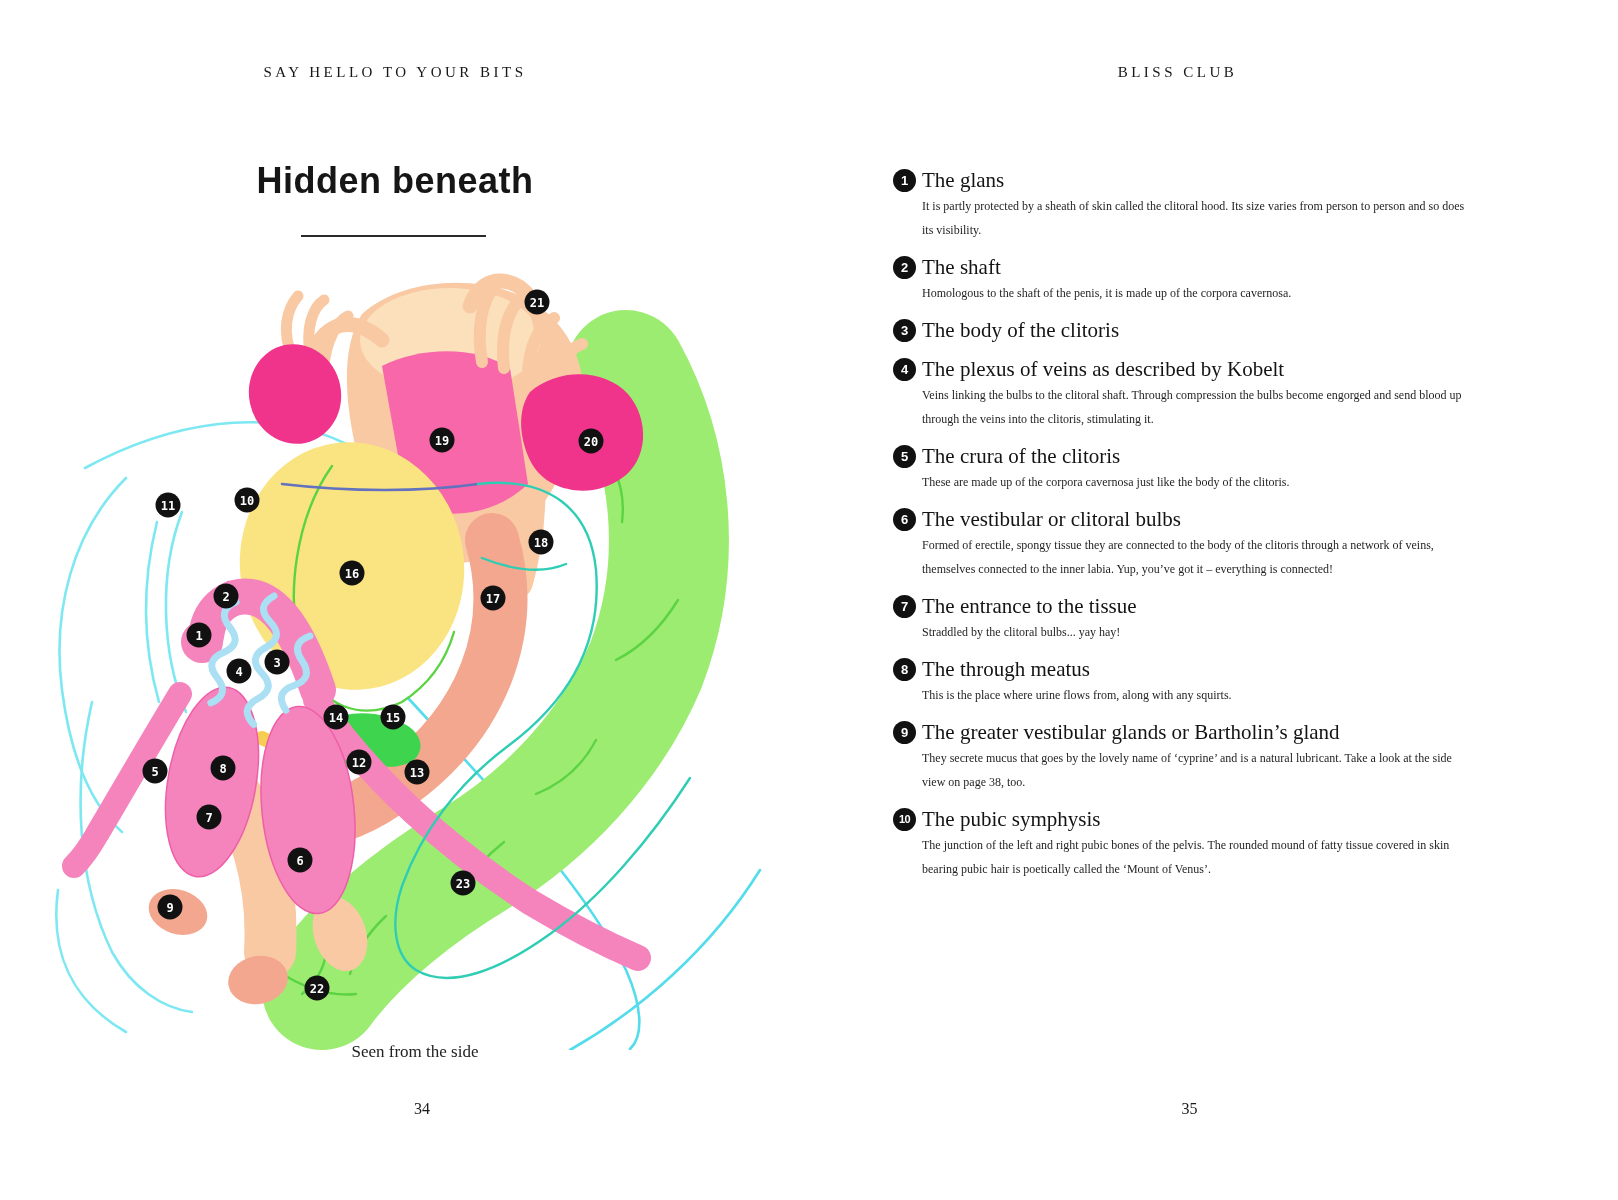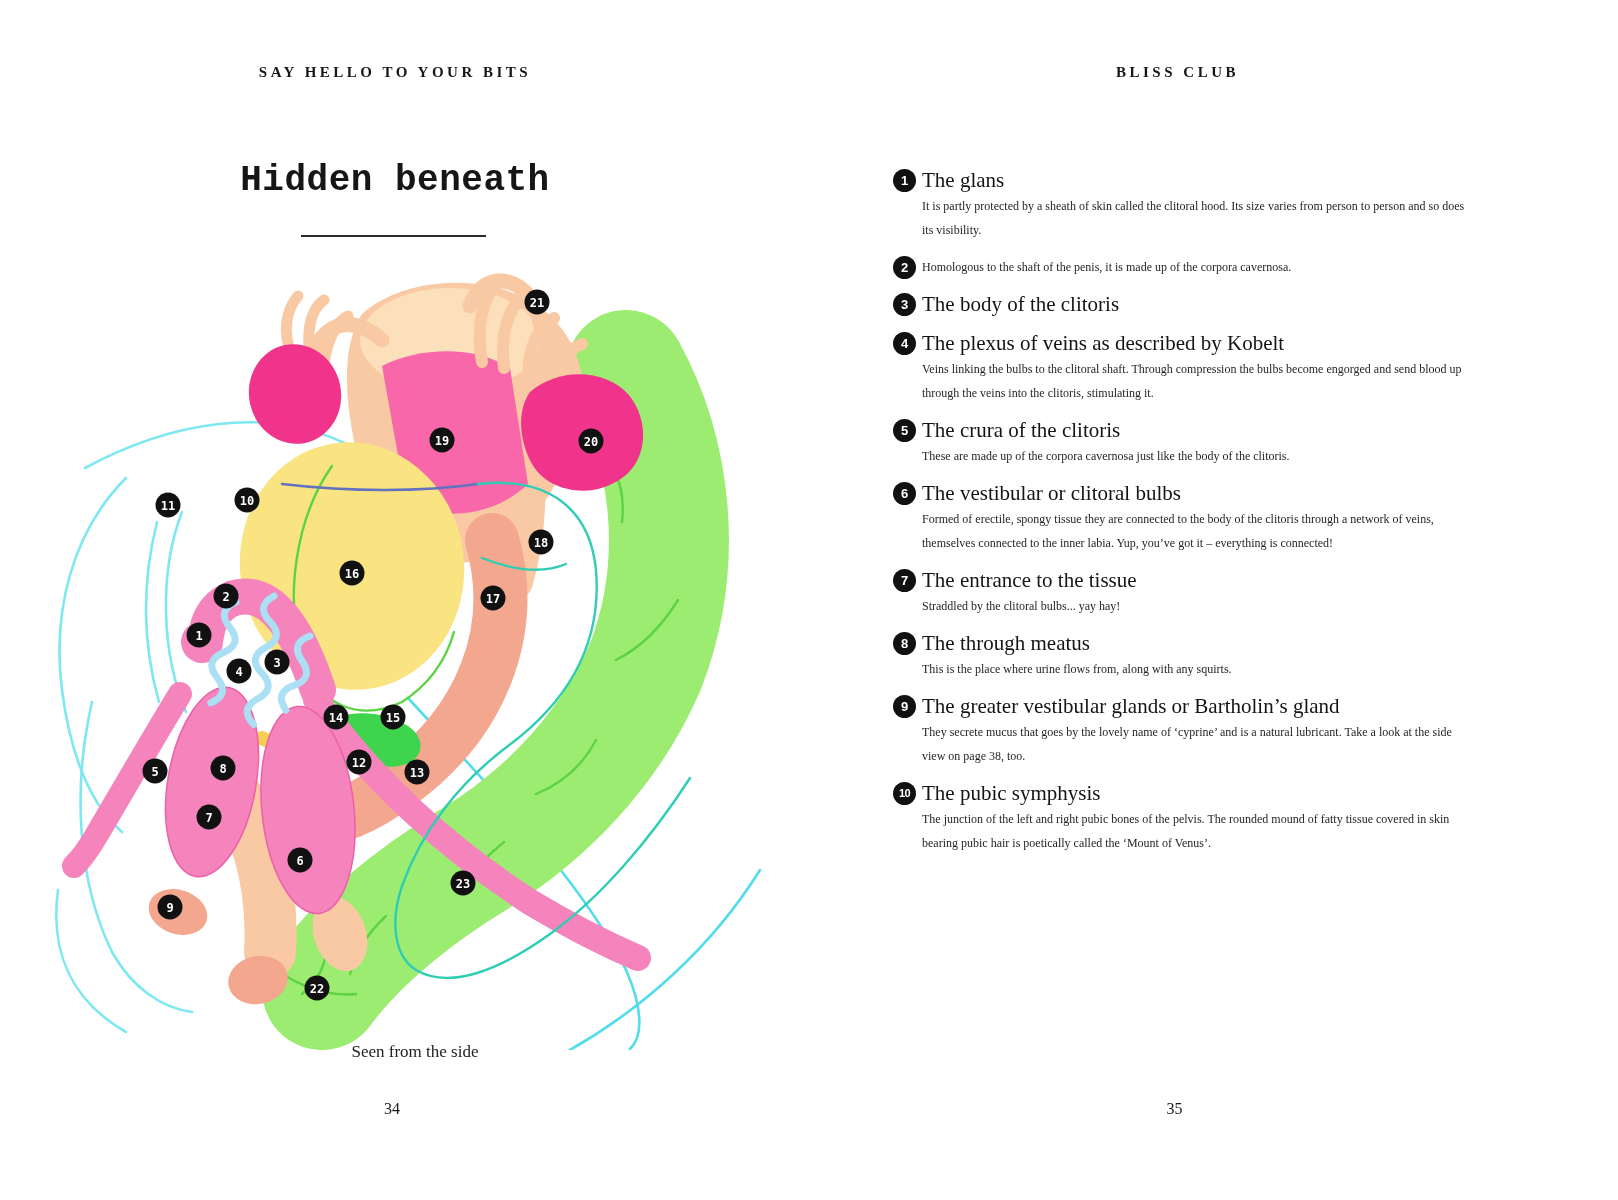--- a/index.html
+++ b/index.html
@@ -6,41 +6,41 @@
   body{
     width:1618px;height:1200px;position:relative;background:#ffffff;
     font-family:"Liberation Serif",serif;color:#1b1b1b;overflow:hidden;
   }
   .page{position:absolute;top:0;height:1200px;}
   .page-left{left:0;width:809px;}
   .page-right{left:809px;width:809px;}
 
   .running-head{
     position:absolute;top:64px;left:0;width:790px;text-align:center;
-    font-size:15px;letter-spacing:3.5px;font-weight:700;color:#171717;
+    font-size:15px;letter-spacing:3.5px;font-weight:400;color:#171717;
   }
   .page-right .running-head{left:0;right:72px;width:auto;}
 
   .title{
     position:absolute;top:160px;left:0;width:790px;margin:0;text-align:center;
-    font-family:Liberation Mono, monospace;font-weight:700;font-size:36px;
+    font-family:Liberation Sans, sans-serif;font-weight:700;font-size:36px;
     letter-spacing:0.5px;color:#161616;
   }
   .title-rule{
     position:absolute;top:235px;left:301px;width:185px;height:2px;background:#2a2a2a;
   }
 
   .anatomy-figure{position:absolute;left:30px;top:270px;width:740px;height:780px;margin:0;}
   .caption{
     position:absolute;top:1042px;left:20px;width:790px;text-align:center;
     font-size:17px;color:#222;
   }
   .page-number{
     position:absolute;top:1100px;left:0;width:784px;text-align:center;
-    font-size:16px;color:#1b1b1b;
+    font-size:16px;color:#1b1b1b;padding-left:30px;
   }
   .page-right .page-number{left:0;right:78px;width:auto;}
 
   .item-list{
     position:absolute;top:168px;left:84px;width:580px;margin:0;padding:0;list-style:none;
   }
   .list-item{display:flex;align-items:flex-start;margin-bottom:13px;}
   .badge{
     flex:none;width:23px;height:23px;border-radius:50%;background:var(--badge,#111);
     color:#fff;font-family:"Liberation Sans",sans-serif;font-weight:700;font-size:13px;
@@ -240,20 +240,21 @@
     <span class="badge">1</span>
     <div class="item-text">
       <h3 class="item-title">The glans</h3>
       <p class="item-body">It is partly protected by a sheath of skin called the clitoral hood. Its size varies from person to person and so does its visibility.</p>
     </div>
   </li>
 
   <li class="list-item">
     <span class="badge">2</span>
     <div class="item-text">
+      <h3 class="item-title">The shaft</h3>
       <p class="item-body">Homologous to the shaft of the penis, it is made up of the corpora cavernosa.</p>
     </div>
   </li>
 
   <li class="list-item">
     <span class="badge">3</span>
     <div class="item-text">
       <h3 class="item-title">The body of the clitoris</h3>
     </div>
   </li>

